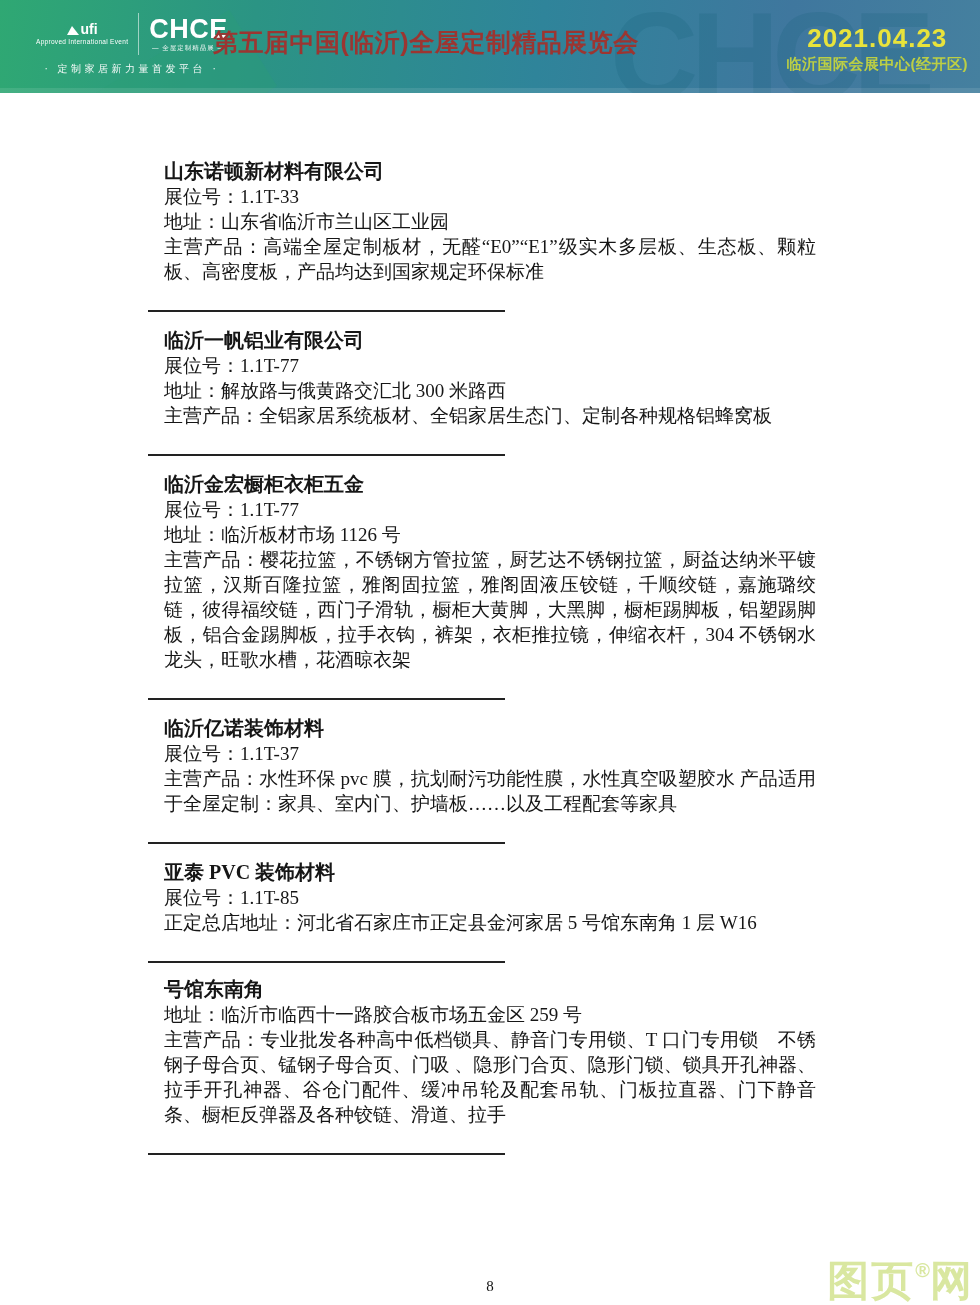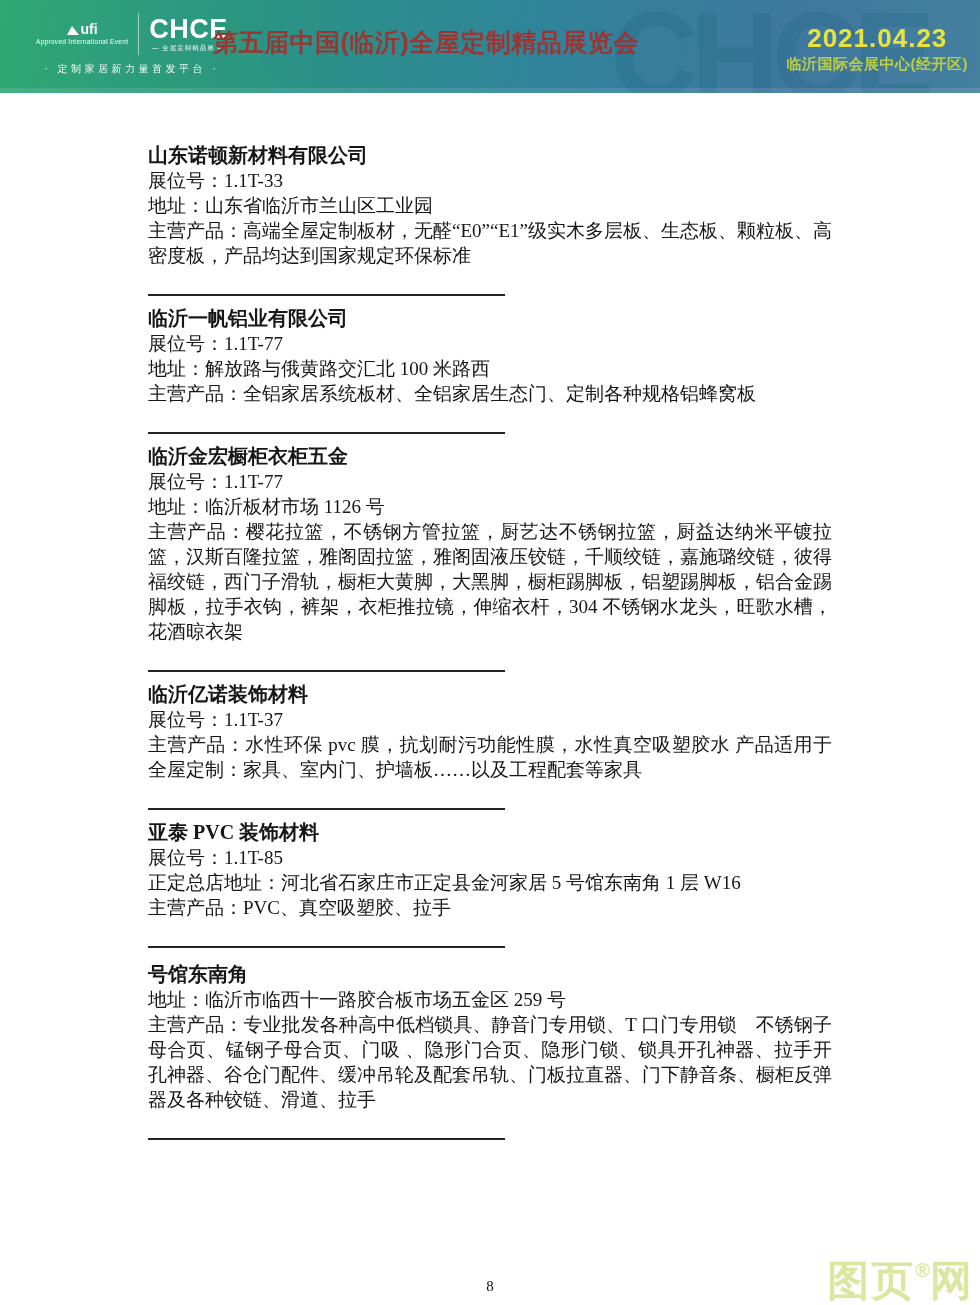--- a/index.html
+++ b/index.html
@@ -58,21 +58,21 @@
     background:#f3f7f5;color:#20808c;font-size:14.5px;font-weight:bold;
     padding:0 3px;line-height:19px;border-radius:2px;margin-right:8px;
   }
   .co-title{color:#ffffff;font-size:15.5px;font-weight:600;letter-spacing:0.5px;}
   .date-area{position:absolute;right:12px;top:24px;text-align:center;font-family:"Liberation Sans","DejaVu Sans",sans-serif;}
   .event-date{font-size:26px;font-weight:700;color:#e9e33b;letter-spacing:1px;line-height:28px;}
   .venue{font-size:15px;font-weight:bold;color:#bccf44;margin-top:3px;letter-spacing:0.5px;}
 
   
   .content{padding:50px 148px 0 148px;}
-  .company{margin:0;}
+  .company{margin:16px;}
   .company:last-of-type{margin-top:14px;}
   .company-name{font-size:20px;font-weight:bold;line-height:25px;}
   .company-line{font-size:19px;line-height:25px;text-align:justify;}
   .divider{width:357px;border-top:2px solid #222;margin:26px 0 10px 0;height:0;}
 
   
   .page-num{
     position:absolute;left:0;right:0;bottom:10px;text-align:center;
     font-size:15px;font-family:"Liberation Serif",serif;color:#111;
   }
@@ -125,42 +125,41 @@
       <section class="company">
         <div class="company-name">山东诺顿新材料有限公司</div>
         <div class="company-line"><span>展位号：</span><span>1.1T-33</span></div>
         <div class="company-line"><span>地址：</span><span>山东省临沂市兰山区工业园</span></div>
         <div class="company-line"><span>主营产品：</span><span>高端全屋定制板材，无醛“E0”“E1”级实木多层板、生态板、颗粒板、高密度板，产品均达到国家规定环保标准</span></div>
       </section>
       <div class="divider"></div>
       <section class="company">
         <div class="company-name">临沂一帆铝业有限公司</div>
         <div class="company-line"><span>展位号：</span><span>1.1T-77</span></div>
-        <div class="company-line"><span>地址：</span><span>解放路与俄黄路交汇北 100 米路西</span></div>
+        <div class="company-line"><span>地址：</span><span>解放路与俄黄路交汇北 300 米路西</span></div>
         <div class="company-line"><span>主营产品：</span><span>全铝家居系统板材、全铝家居生态门、定制各种规格铝蜂窝板</span></div>
       </section>
       <div class="divider"></div>
       <section class="company">
         <div class="company-name">临沂金宏橱柜衣柜五金</div>
         <div class="company-line"><span>展位号：</span><span>1.1T-77</span></div>
         <div class="company-line"><span>地址：</span><span>临沂板材市场 1126 号</span></div>
         <div class="company-line"><span>主营产品：</span><span>樱花拉篮，不锈钢方管拉篮，厨艺达不锈钢拉篮，厨益达纳米平镀拉篮，汉斯百隆拉篮，雅阁固拉篮，雅阁固液压铰链，千顺绞链，嘉施璐绞链，彼得福绞链，西门子滑轨，橱柜大黄脚，大黑脚，橱柜踢脚板，铝塑踢脚板，铝合金踢脚板，拉手衣钩，裤架，衣柜推拉镜，伸缩衣杆，304 不锈钢水龙头，旺歌水槽，花酒晾衣架</span></div>
       </section>
       <div class="divider"></div>
       <section class="company">
         <div class="company-name">临沂亿诺装饰材料</div>
         <div class="company-line"><span>展位号：</span><span>1.1T-37</span></div>
         <div class="company-line"><span>主营产品：</span><span>水性环保 pvc 膜，抗划耐污功能性膜，水性真空吸塑胶水  产品适用于全屋定制：家具、室内门、护墙板……以及工程配套等家具</span></div>
       </section>
       <div class="divider"></div>
       <section class="company">
         <div class="company-name">亚泰 PVC 装饰材料</div>
         <div class="company-line"><span>展位号：</span><span>1.1T-85</span></div>
         <div class="company-line"><span>正定总店地址：</span><span>河北省石家庄市正定县金河家居 5 号馆东南角 1 层 W16</span></div>
-        <div class="company-line"><span>主营产品：</span><span>PVC、真空吸塑胶、拉手</span></div>
       </section>
       <div class="divider"></div>
       <section class="company">
         <div class="company-name">号馆东南角</div>
         <div class="company-line"><span>地址：</span><span>临沂市临西十一路胶合板市场五金区 259 号</span></div>
         <div class="company-line"><span>主营产品：</span><span>专业批发各种高中低档锁具、静音门专用锁、T 口门专用锁　不锈钢子母合页、锰钢子母合页、门吸 、隐形门合页、隐形门锁、锁具开孔神器、拉手开孔神器、谷仓门配件、缓冲吊轮及配套吊轨、门板拉直器、门下静音条、橱柜反弹器及各种铰链、滑道、拉手</span></div>
       </section>
       <div class="divider"></div>
     </main>
 

